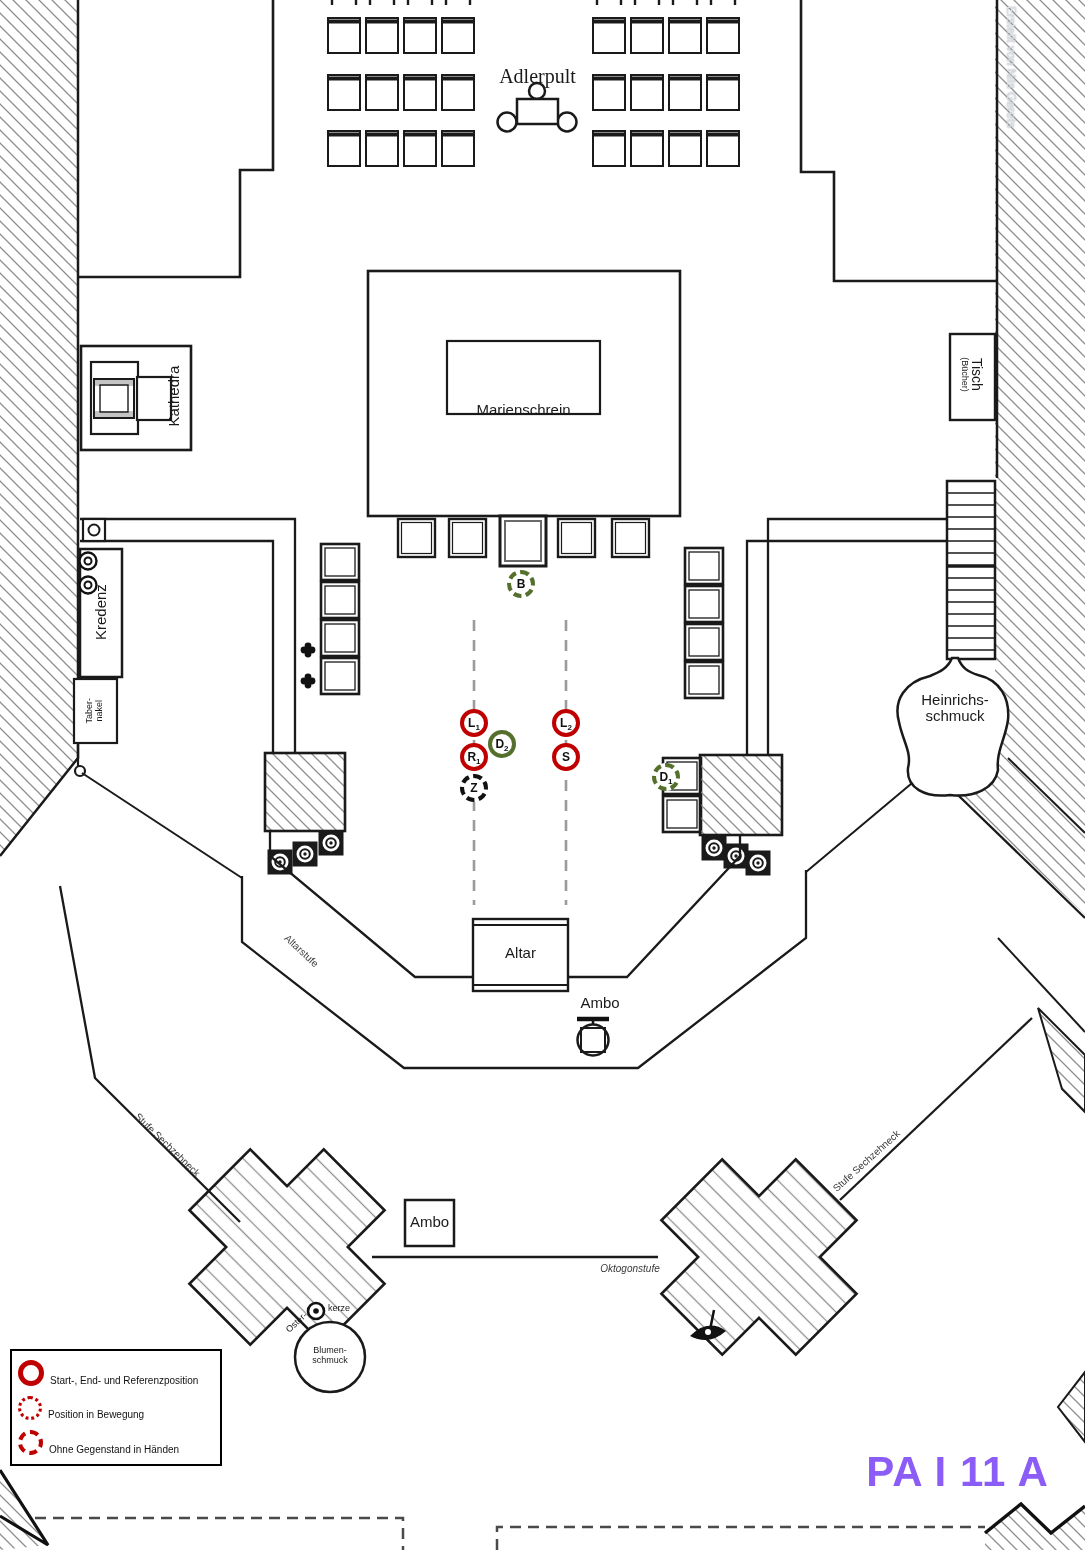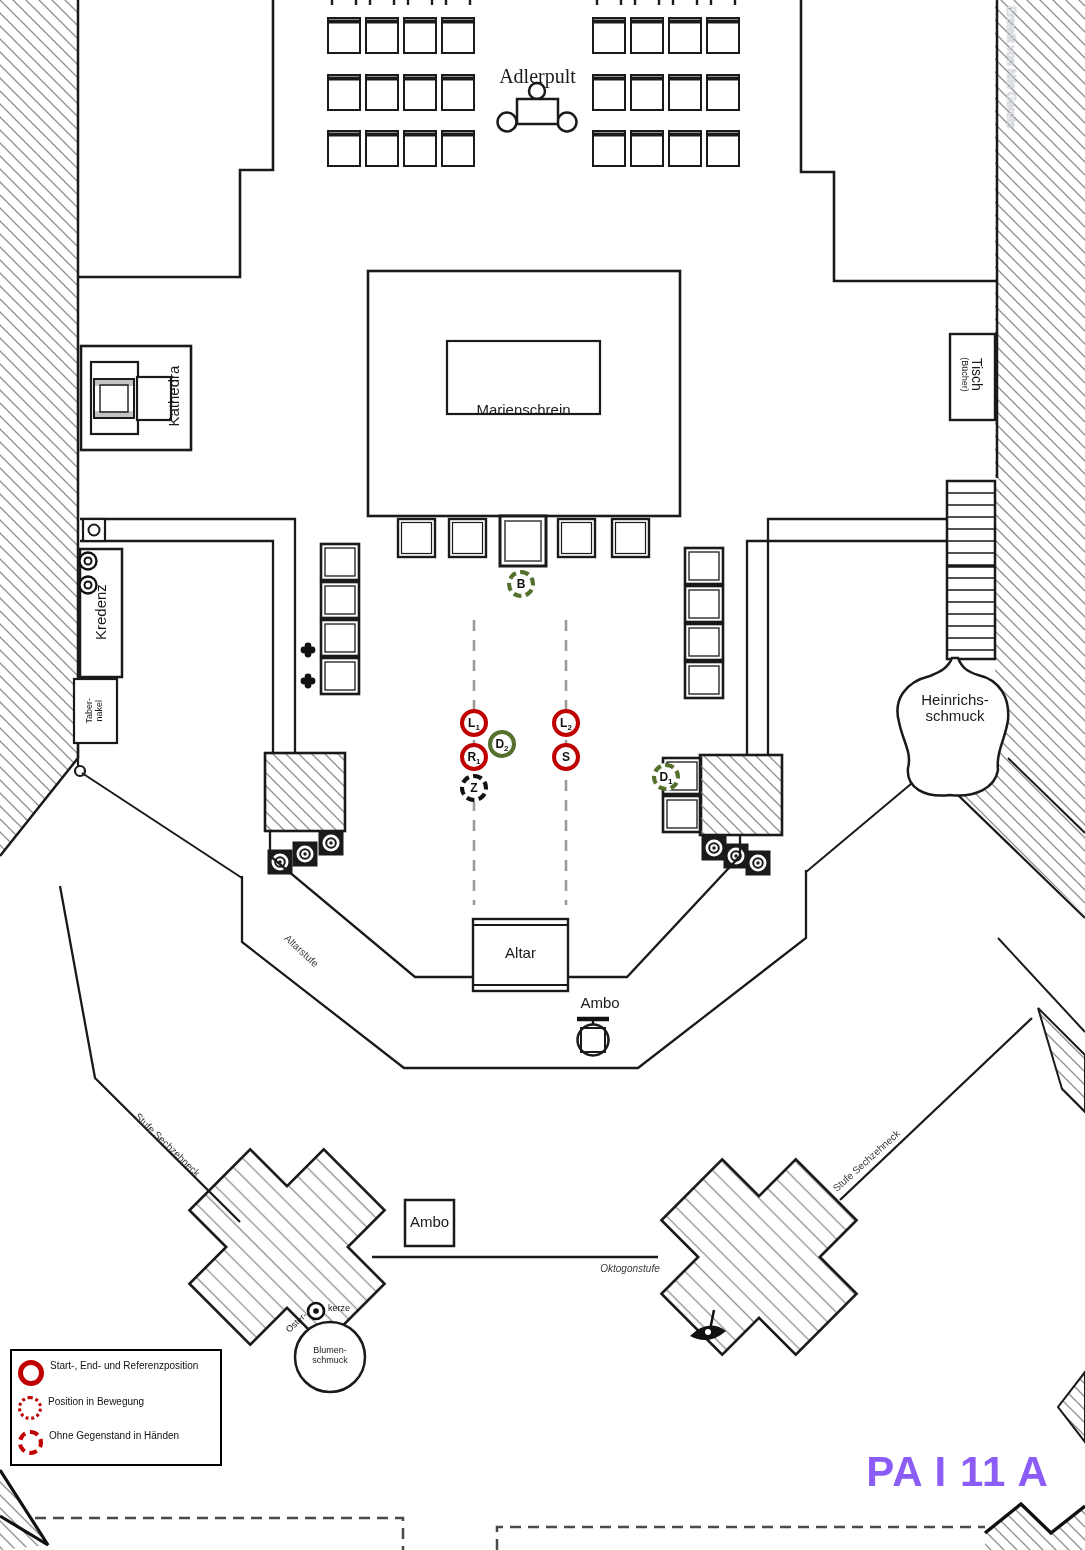--- a/index.html
+++ b/index.html
@@ -15,21 +15,21 @@
        display:flex;align-items:center;justify-content:center;
        font-size:12px;font-weight:bold;color:#111;}
   .pos sub{font-size:8px;vertical-align:-3px;line-height:0;}
   .red-solid{border:4px solid #C00000;}
   .green-solid{border:4px solid #54702C;}
   .green-dashed{border:4px dashed #54702C;}
   .black-dashed{border:4px dashed #111111;}
   #legend{position:absolute;left:10px;top:1349px;width:212px;height:117px;
           border:2px solid #000;background:#fff;display:flex;flex-direction:column;
           justify-content:space-around;padding:4px 0 4px 6px;box-sizing:border-box;}
-  .leg-row{display:flex;align-items:flex-start;gap:6px;}
+  .leg-row{display:flex;align-items:flex-end;gap:6px;}
   .leg-circ{flex:0 0 auto;width:16px;height:16px;border-radius:50%;background:#fff;}
   .leg-solid{border:5px solid #C00000;}
   .leg-dotted{border:3px dotted #C00000;width:18px;height:18px;}
   .leg-dashed{border:4px dashed #C00000;width:17px;height:17px;}
   .leg-txt{font-size:10px;color:#111;}
   #title{position:absolute;left:855px;top:1448px;width:205px;text-align:center;
          font-size:42px;font-weight:800;letter-spacing:1px;color:#8b5cf6;}
   #credit{position:absolute;left:1018px;top:6px;width:150px;height:14px;
           transform-origin:top left;transform:rotate(90deg);
           font-size:12px;color:#dadde3;text-shadow:0 0 2px #9aa0aa;white-space:nowrap;}

